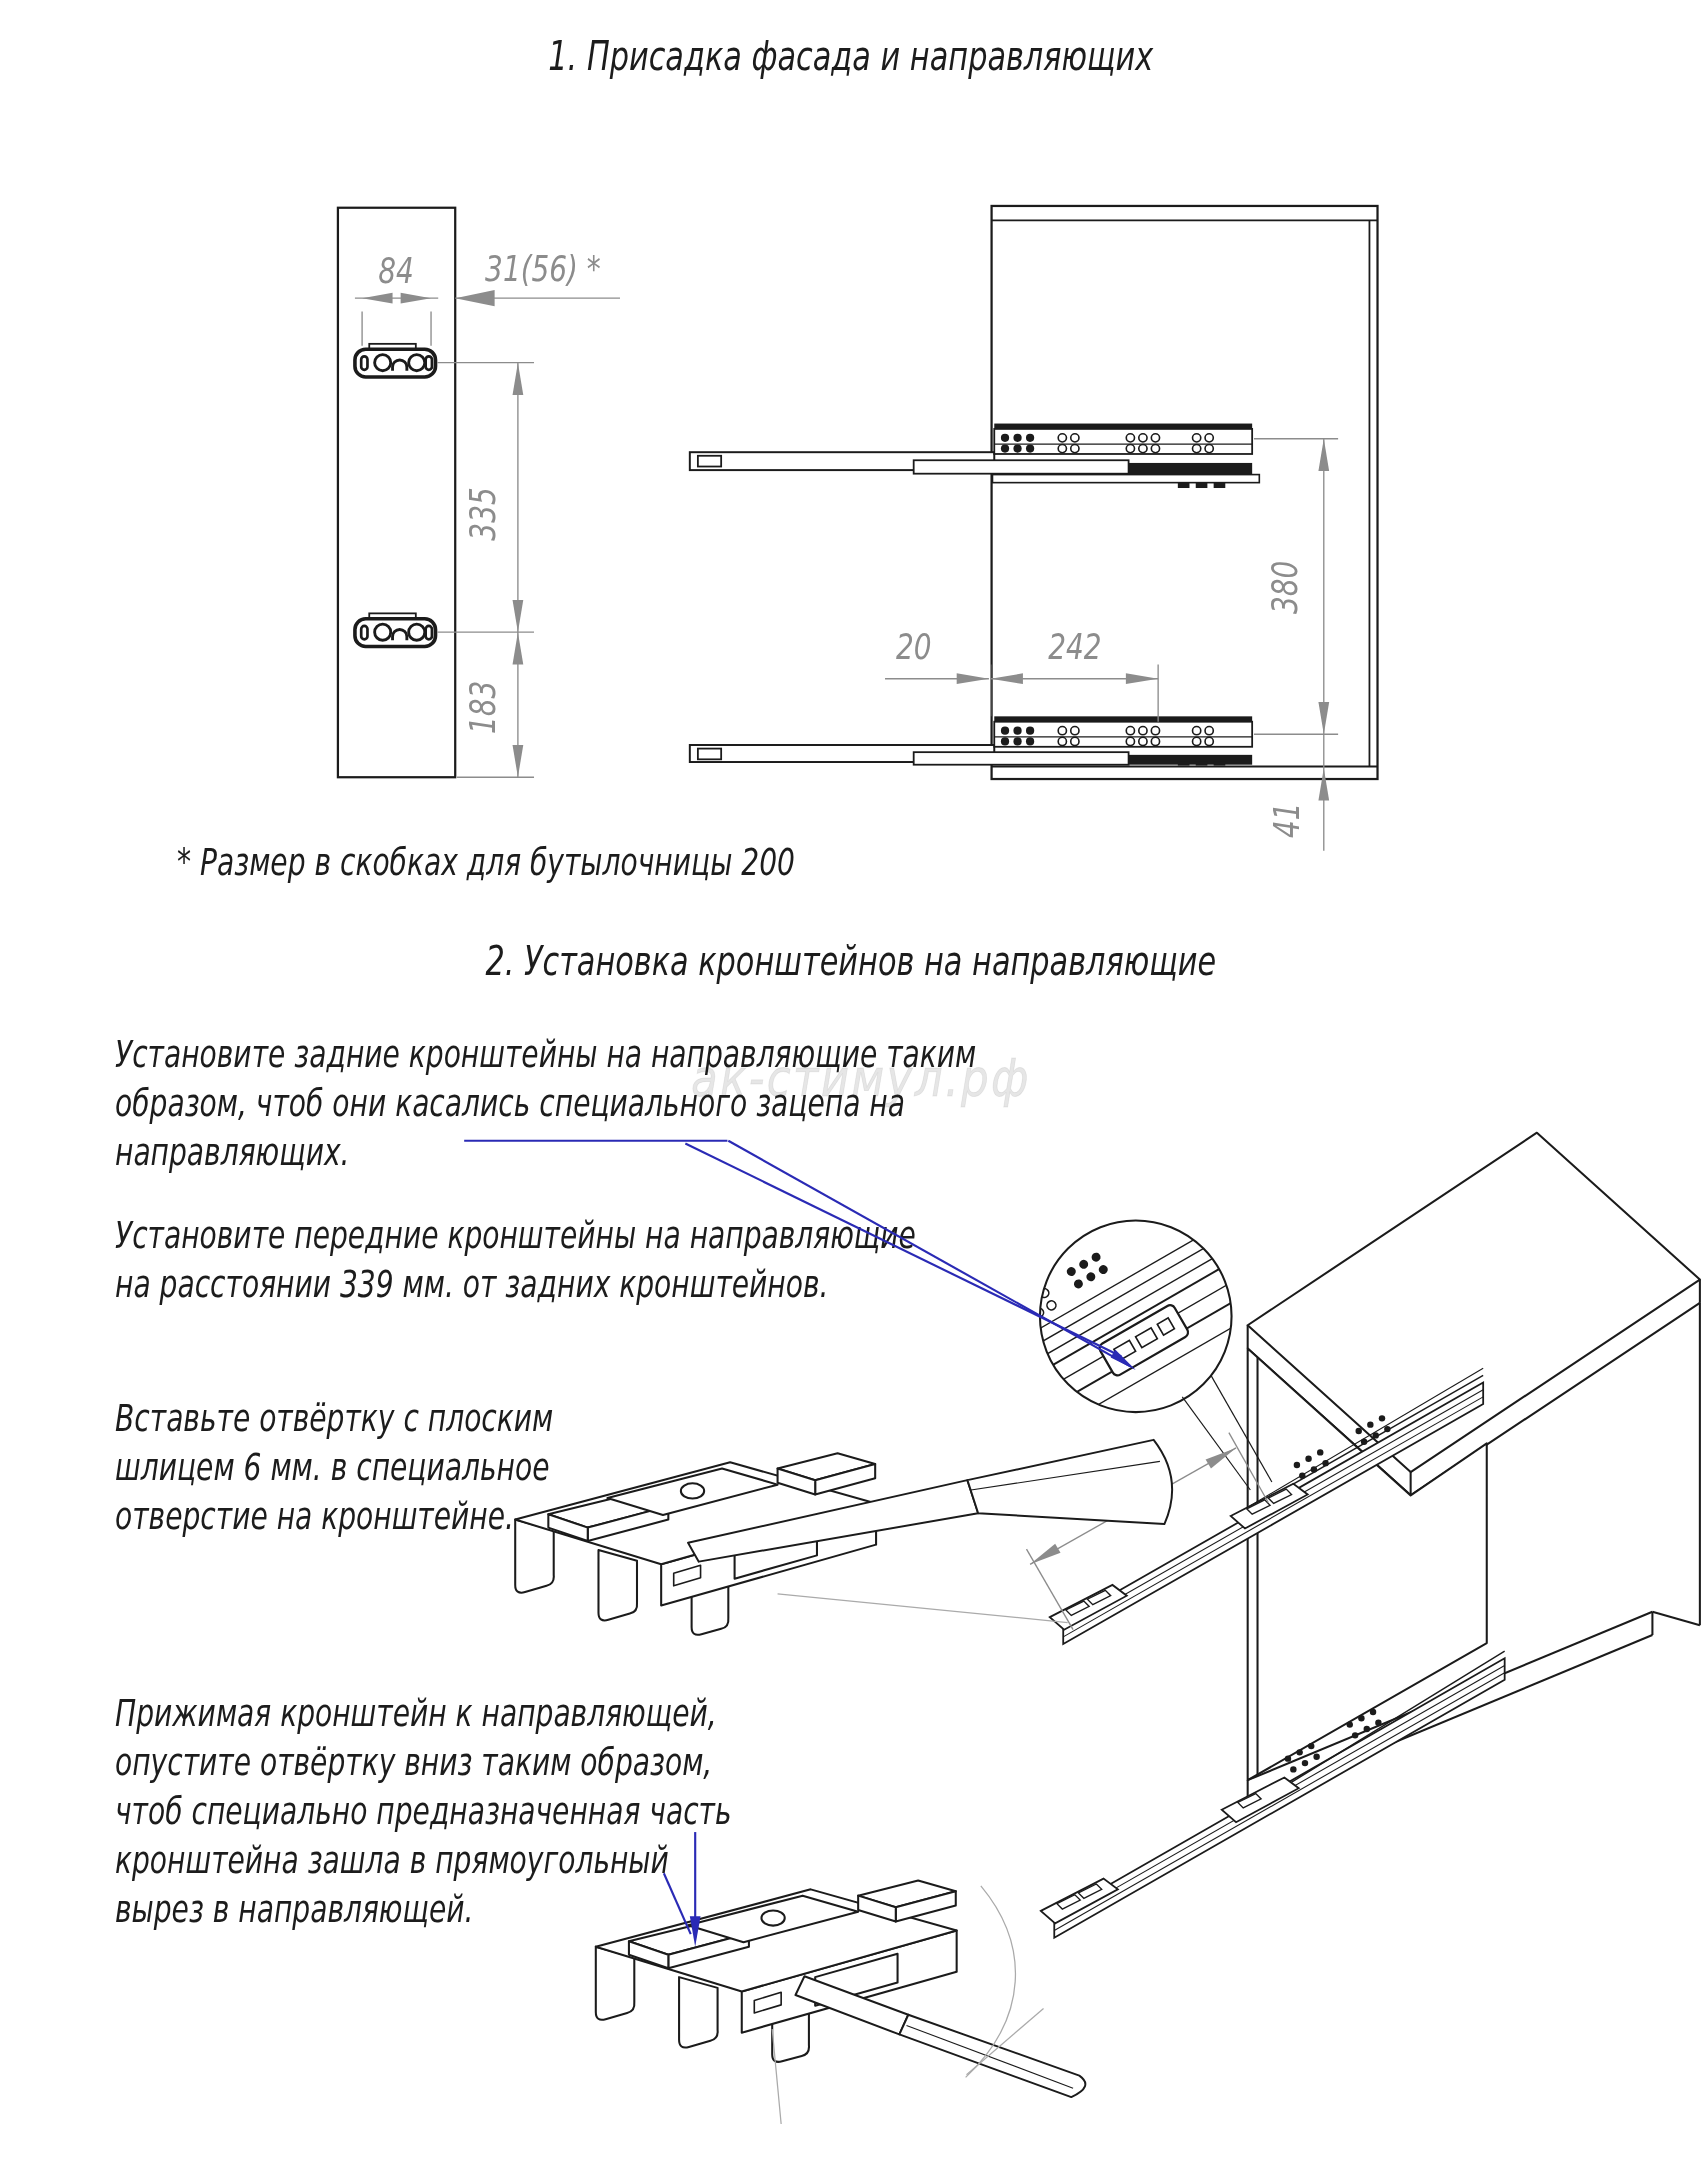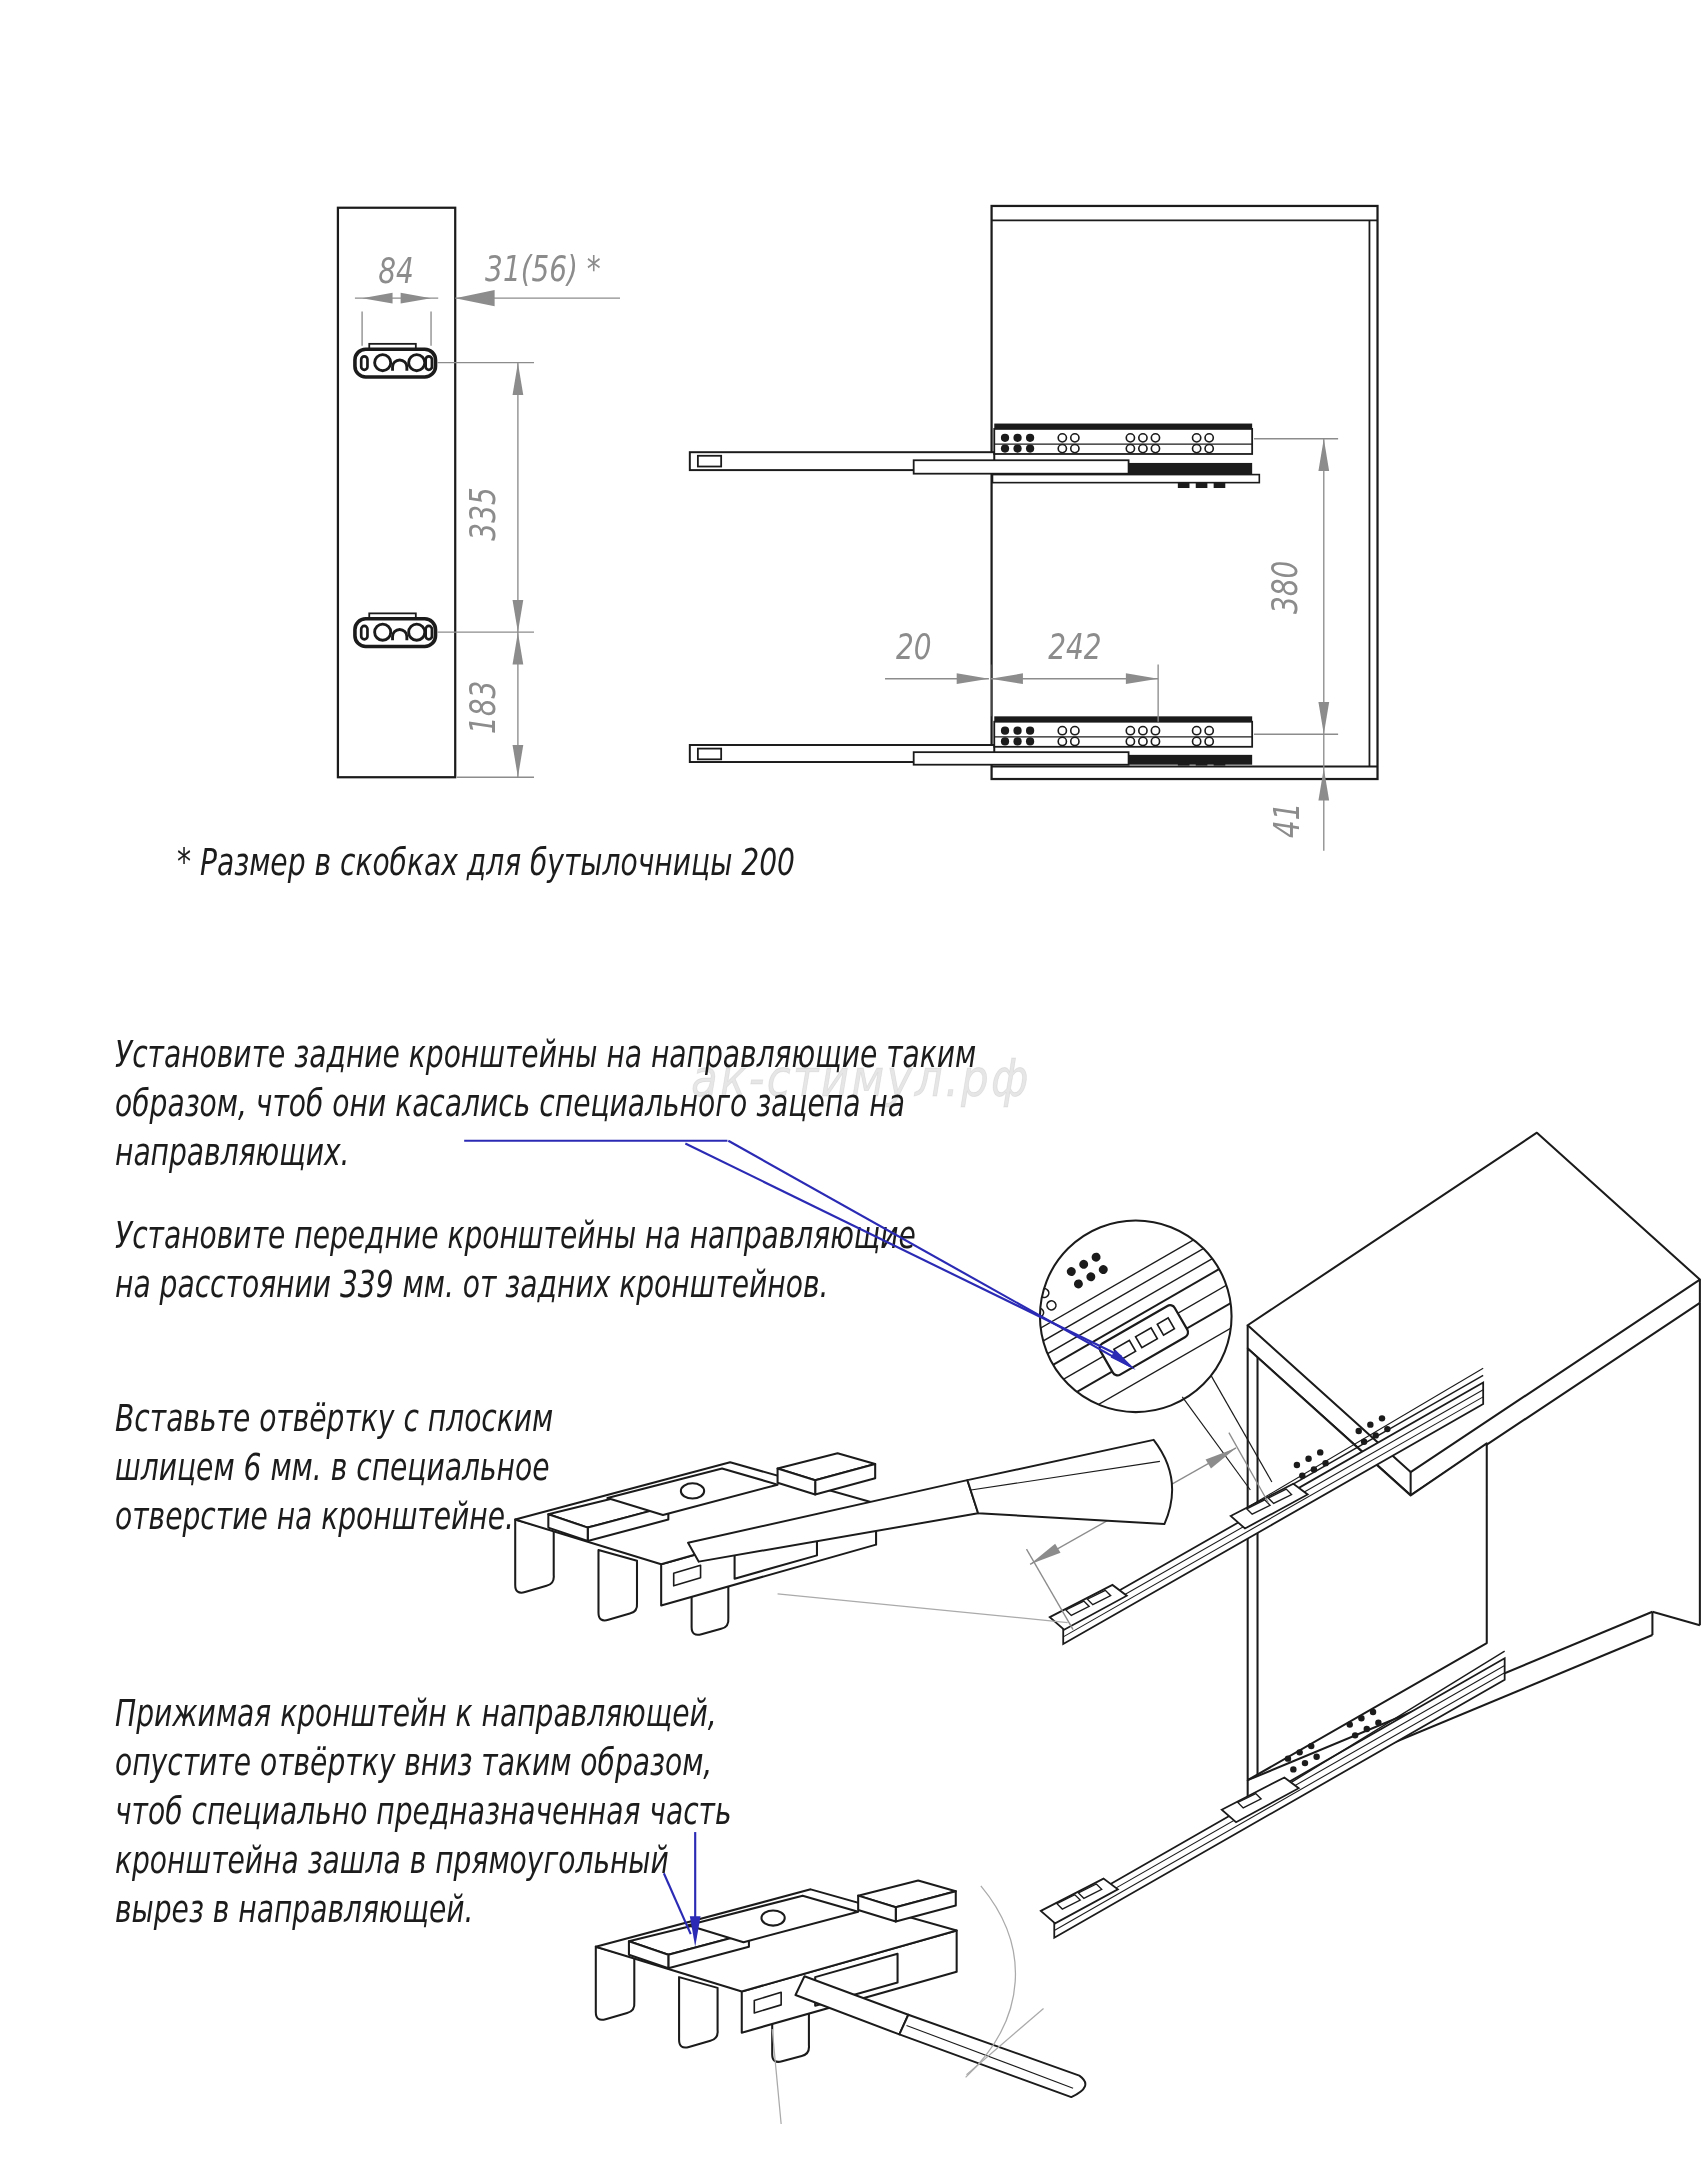--- a/index.html
+++ b/index.html
@@ -17,23 +17,29 @@
       transform:scaleX(0.84);transform-origin:left top;}
   svg text{font-family:"DejaVu Sans","Liberation Sans",sans-serif;font-style:italic;font-size:40px;fill:#8c8c8c;}
 </style>
 </head>
 <body>
 
 <div id="page">
 
   <div class="wm" style="left:691px;top:1048px;">ак-стимул.рф</div>
 
+  <div class="ttl" style="top:32px;">
+    <span>1. Присадка фасада и направляющих</span>
+  </div>
 
   <div class="foot" style="left:177px;top:840px;">* Размер в скобках для бутылочницы 200</div>
 
+  <div class="ttl" style="top:937px;">
+    <span>2. Установка кронштейнов на направляющие</span>
+  </div>
 
   <div class="para" style="left:115px;top:1030px;">
     <div>Установите задние кронштейны на направляющие таким</div>
     <div>образом, чтоб они касались специального зацепа на</div>
     <div>направляющих.</div>
   </div>
 
   <div class="para" style="left:115px;top:1211px;">
     <div>Установите передние кронштейны на направляющие</div>
     <div>на расстоянии 339 мм. от задних кронштейнов.</div>

